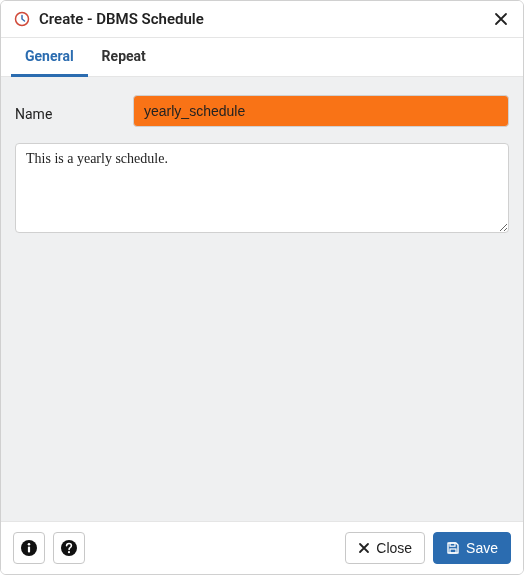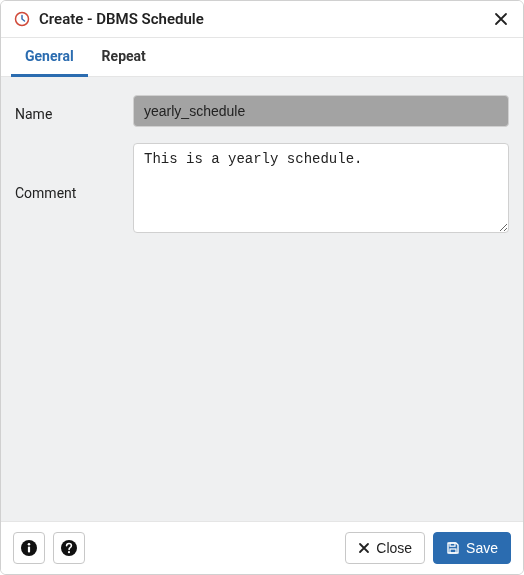--- a/index.html
+++ b/index.html
@@ -91,35 +91,35 @@
     }
     .form-control {
       flex: 1;
     }
     .text-input {
       width: 100%;
       padding: 7px 10px;
       font-size: 14px;
       border: 1px solid #d0d0d0;
       border-radius: 4px;
-      background: #a3a3a3;
+      background: #f97316;
       color: #222;
       outline: none;
     }
     .textarea {
       width: 100%;
       height: 90px;
       padding: 7px 10px;
       font-size: 14px;
       border: 1px solid #d0d0d0;
       border-radius: 4px;
       background: #fff;
       color: #222;
       resize: both;
-      font-family: Liberation Mono, monospace;
+      font-family: Liberation Serif, serif;
       outline: none;
     }
     .footer {
       display: flex;
       align-items: center;
       padding: 10px 12px;
       border-top: 1px solid #e5e5e5;
       background: #fff;
       gap: 8px;
     }
@@ -185,21 +185,20 @@
   </div>
 
   <div class="content">
     <div class="form-row">
       <div class="form-label">Name</div>
       <div class="form-control">
         <input class="text-input" type="text" value="yearly_schedule" style="">
       </div>
     </div>
     <div class="form-row">
-      <div class="form-label">Comment</div>
       <div class="form-control">
         <textarea class="textarea" style="">This is a yearly schedule.</textarea>
       </div>
     </div>
   </div>
 
   <div class="footer">
     <button class="icon-btn">
       <span>
         <svg width="18" height="18" viewBox="0 0 18 18">

